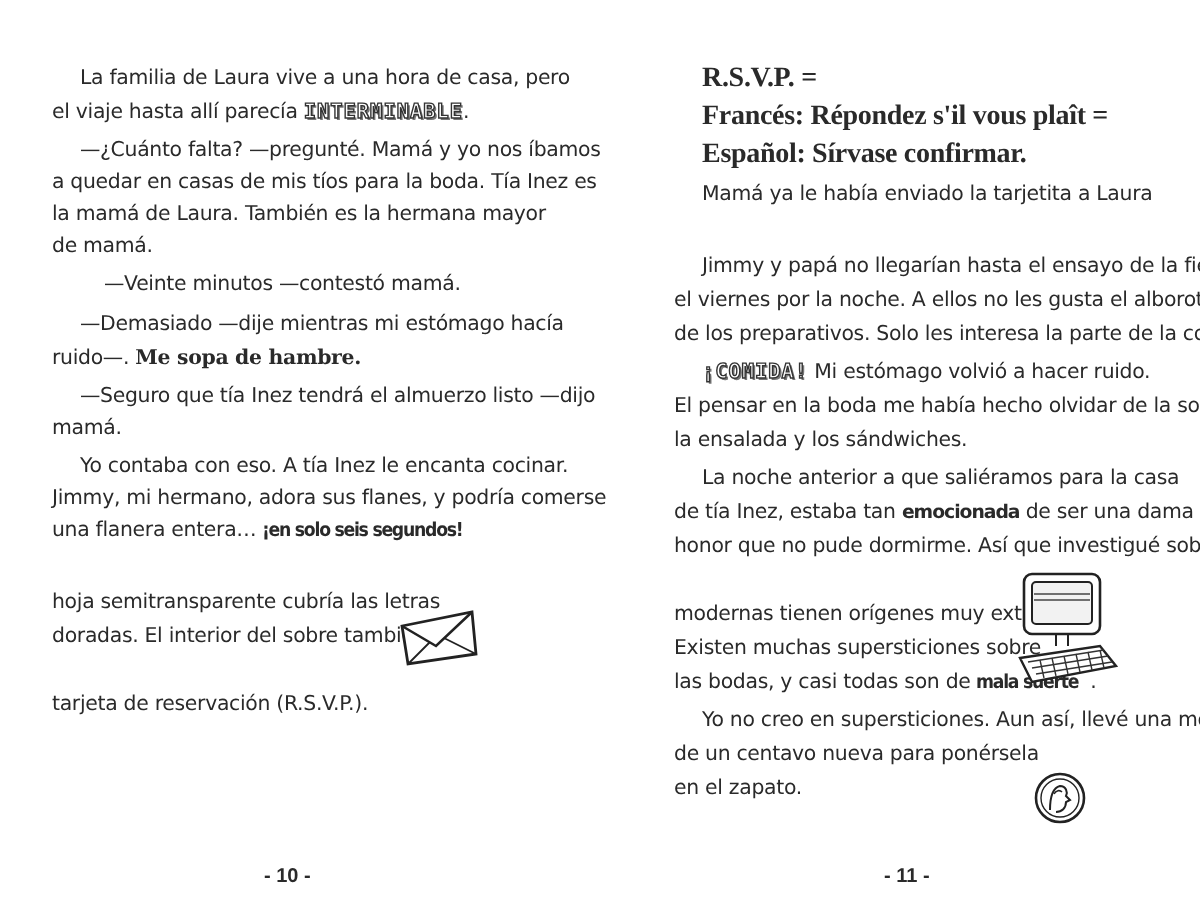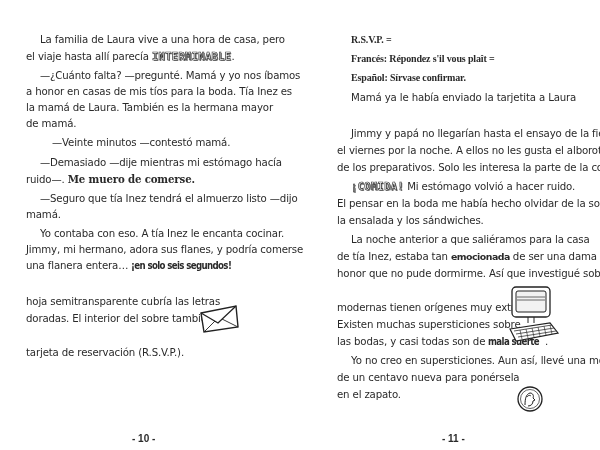--- a/index.html
+++ b/index.html
@@ -7,40 +7,40 @@
          font-family: "DejaVu Sans", sans-serif; color: #2a2a2a; }
   .page { position: absolute; top: 0; height: 370px; width: 300px; }
   .page-left { left: 0; }
   .page-right { left: 300px; }
   .line { position: absolute; font-size: 10.2px; line-height: 12px; white-space: nowrap; letter-spacing: -0.15px; }
   .bold-serif { font-family: "DejaVu Serif", serif; font-weight: bold; }
   .display { font-family: "DejaVu Sans Mono", monospace; font-weight: bold; color: #fff;
              -webkit-text-stroke: 0.7px #333; text-shadow: 1px 1px 0 #777; letter-spacing: 0.5px; }
   .hand2 { font-family: "DejaVu Sans", sans-serif; font-weight: bold; font-size: 9.4px; letter-spacing: -0.5px; }
   .condensed { font-family: "DejaVu Sans", sans-serif; font-weight: bold; font-size: 9.6px; letter-spacing: -0.7px; transform: scaleX(0.9); transform-origin: left; display:inline-block; }
-  .rsvp { font-family: "Liberation Serif", serif; font-weight: bold; font-size: 10px; }
+  .rsvp { font-family: "Liberation Serif", serif; font-weight: bold; font-size: 14px; }
   .pageno { position: absolute; top: 433px; font-family: Liberation Sans, sans-serif; font-size: 10px; font-weight: bold; }
   .icon { position: absolute; }
 </style>
 </head>
 <body>
 
 <div class="page page-left">
   <div class="line" style="left:40px;top:34px">La familia de Laura vive a una hora de casa, pero</div>
   <div class="line" style="left:26px;top:51px">
     <span>el viaje hasta allí parecía </span><span class="display">INTERMINABLE</span><span>.</span>
   </div>
   <div class="line" style="left:40px;top:70px">—¿Cuánto falta? —pregunté. Mamá y yo nos íbamos</div>
-  <div class="line" style="left:26px;top:86px">a honor en casas de mis tíos para la boda. Tía Inez es</div>
+  <div class="line" style="left:26px;top:86px">a quedar en casas de mis tíos para la boda. Tía Inez es</div>
   <div class="line" style="left:26px;top:102px">la mamá de Laura. También es la hermana mayor</div>
   <div class="line" style="left:26px;top:118px">de mamá.</div>
   <div class="line" style="left:52px;top:137px">—Veinte minutos —contestó mamá.</div>
   <div class="line" style="left:40px;top:157px">—Demasiado —dije mientras mi estómago hacía</div>
   <div class="line" style="left:26px;top:173px">
-    <span>ruido—. </span><span class="bold-serif">Me muero de comerse.</span>
+    <span>ruido—. </span><span class="bold-serif">Me sopa de hambre.</span>
   </div>
   <div class="line" style="left:40px;top:193px">—Seguro que tía Inez tendrá el almuerzo listo —dijo</div>
   <div class="line" style="left:26px;top:209px">mamá.</div>
   <div class="line" style="left:40px;top:228px">Yo contaba con eso. A tía Inez le encanta cocinar.</div>
   <div class="line" style="left:26px;top:244px">Jimmy, mi hermano, adora sus flanes, y podría comerse</div>
   <div class="line" style="left:26px;top:260px">
     <span>una flanera entera… </span><span class="condensed">¡en solo seis segundos!</span>
   </div>
   <div class="line" style="left:26px;top:296px">hoja semitransparente cubría las letras</div>
   <div class="line" style="left:26px;top:313px">doradas. El interior del sobre también era</div>

